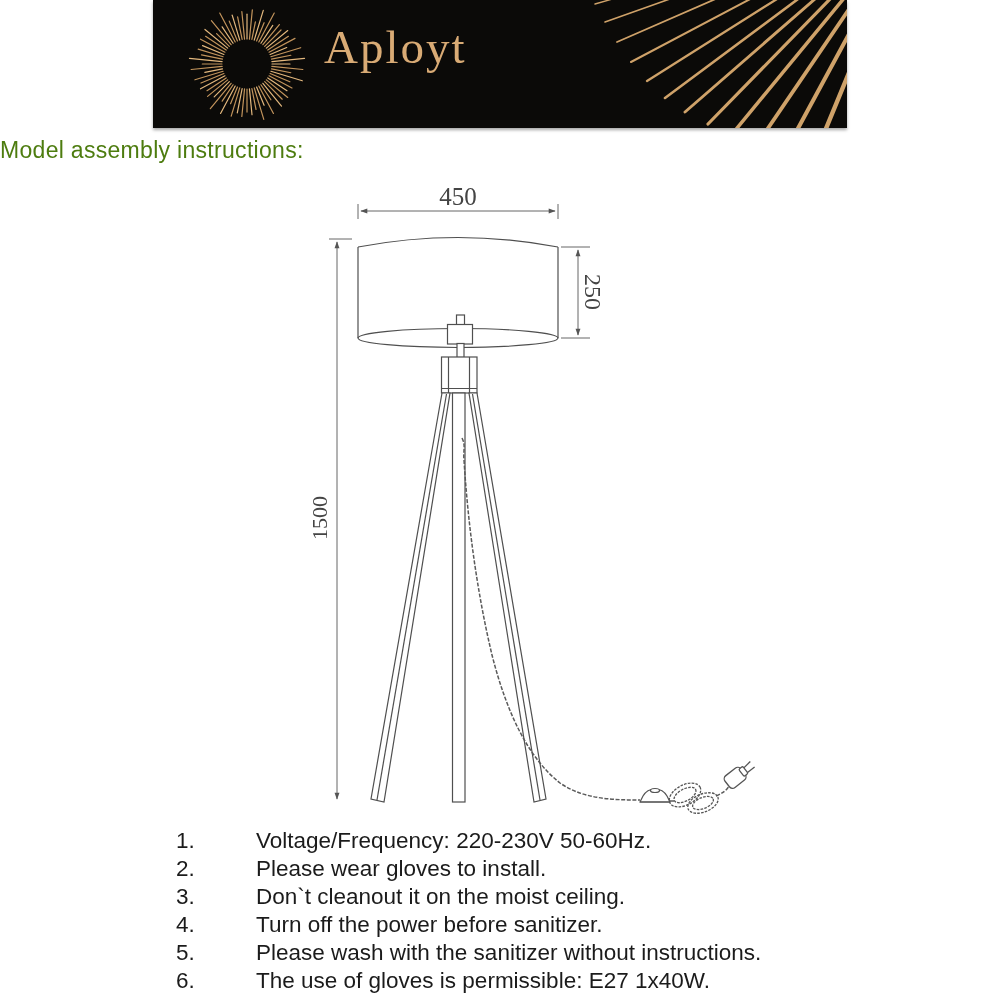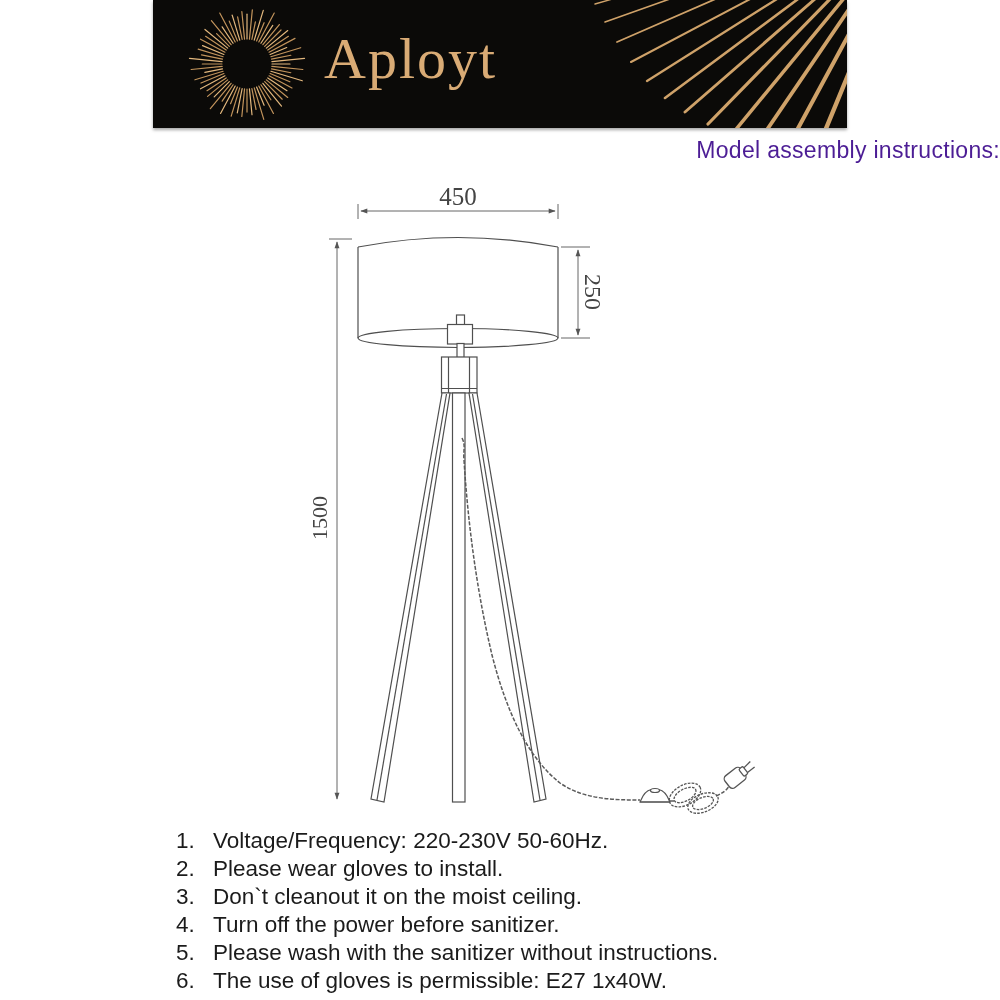--- a/index.html
+++ b/index.html
@@ -3,38 +3,38 @@
 <meta charset="utf-8">
 <style>
   html,body{margin:0;padding:0;background:#ffffff;}
   .page{position:relative;width:1000px;height:1000px;background:#fff;overflow:hidden;
         font-family:"Liberation Sans",sans-serif;color:#1b1b1b;}
 
   
   .banner{position:absolute;left:153px;top:0;width:694px;height:128px;
           background:#0b0a08;overflow:hidden;box-shadow:0 2px 3px rgba(0,0,0,.35);}
   .banner svg{position:absolute;left:0;top:0;}
-  .brand-text{position:absolute;left:171px;top:30px;line-height:1;
-              font-family:"Liberation Serif",serif;font-size:58px;
+  .brand-text{position:absolute;left:171px;top:24px;line-height:1;
+              font-family:"Liberation Serif",serif;font-size:47px;
               color:#d9ab75;letter-spacing:2px;}
 
   
-  .title-block{position:absolute;left:0;right:0;top:136px;text-align:right;
-               font-size:23px;line-height:28px;color:#4c1d95;letter-spacing:.3px;}
+  .title-block{position:absolute;left:0;right:0;top:136px;text-align:left;
+               font-size:23px;line-height:28px;color:#4d7c0f;letter-spacing:.3px;}
 
   
   .diagram{position:absolute;left:0;top:0;}
   .diagram text{font-family:"Liberation Serif",serif;fill:#444;}
 
   
   .instructions{position:absolute;left:176px;top:827px;font-size:22.5px;
                 line-height:28px;color:#1b1b1b;}
   .ins-row{display:flex;}
   .ins-num{width:37px;flex:0 0 auto;}
-  .ins-text{white-space:nowrap;}
+  .ins-text{white-space:nowrap;margin-left:43px;}
 </style>
 </head>
 <body>
 
 <div class="page">
 
   <div class="banner">
     <svg id="banner-art" width="694" height="128" viewBox="0 0 694 128">
       <g id="starburst">
           <line x1="119" y1="64" x2="137" y2="64" stroke="#e3b87e" stroke-width="1.2" stroke-linecap="round"></line>

